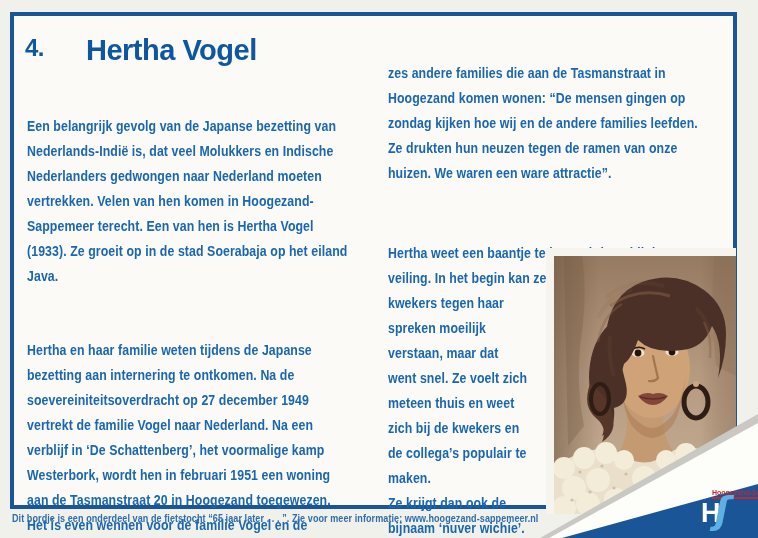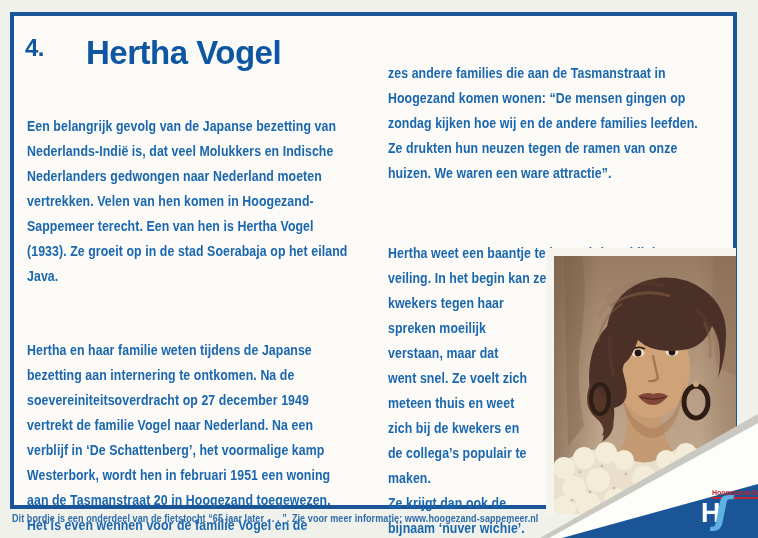--- a/index.html
+++ b/index.html
@@ -12,21 +12,21 @@
     position:absolute;left:10px;top:12px;width:727px;height:497px;
     box-sizing:border-box;border:4px solid #1a5697;background:#fbfaf6;
   }
   .title-row{position:absolute;left:11px;top:18px;height:28px;width:400px;}
   .title-num{
     position:absolute;left:0;top:0;
     font-weight:bold;font-size:24px;color:#11579f;letter-spacing:-0.5px;
   }
   .title-name{
     position:absolute;left:61px;top:0;
-    font-weight:bold;font-size:33px;color:#0f56a2;letter-spacing:-0.5px;
+    font-weight:bold;font-size:29px;color:#0f56a2;letter-spacing:-0.5px;
   }
   .col{
     position:absolute;width:422px;
     transform:scaleX(0.822);transform-origin:0 0;
     font-weight:bold;font-size:15px;line-height:25px;color:#1a67b0;
     white-space:pre-line;letter-spacing:0.1px;
   }
   .col-left{left:13px;top:72px;}
   .col-right{left:374px;top:19px;}
   .col p{margin:0;}

